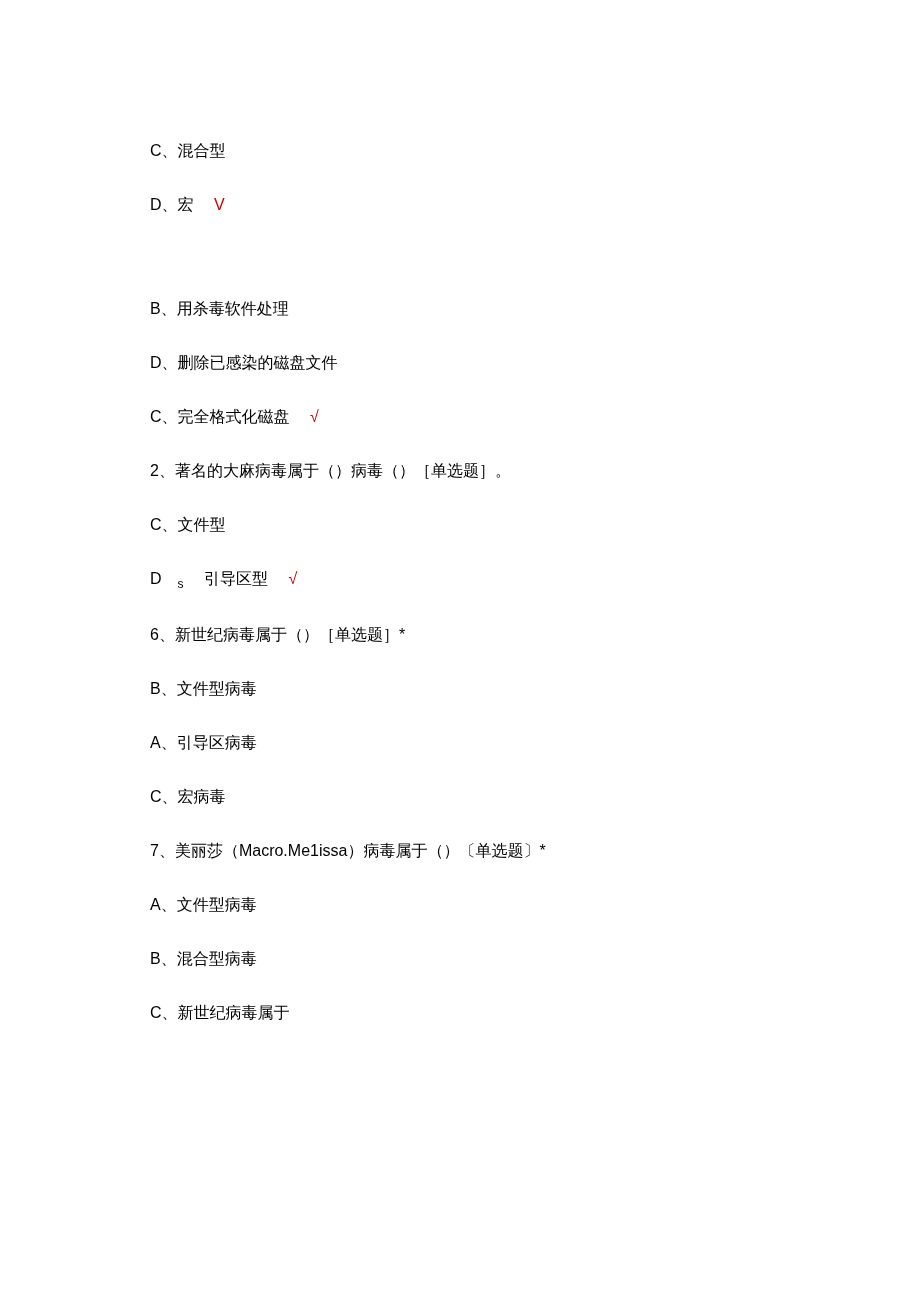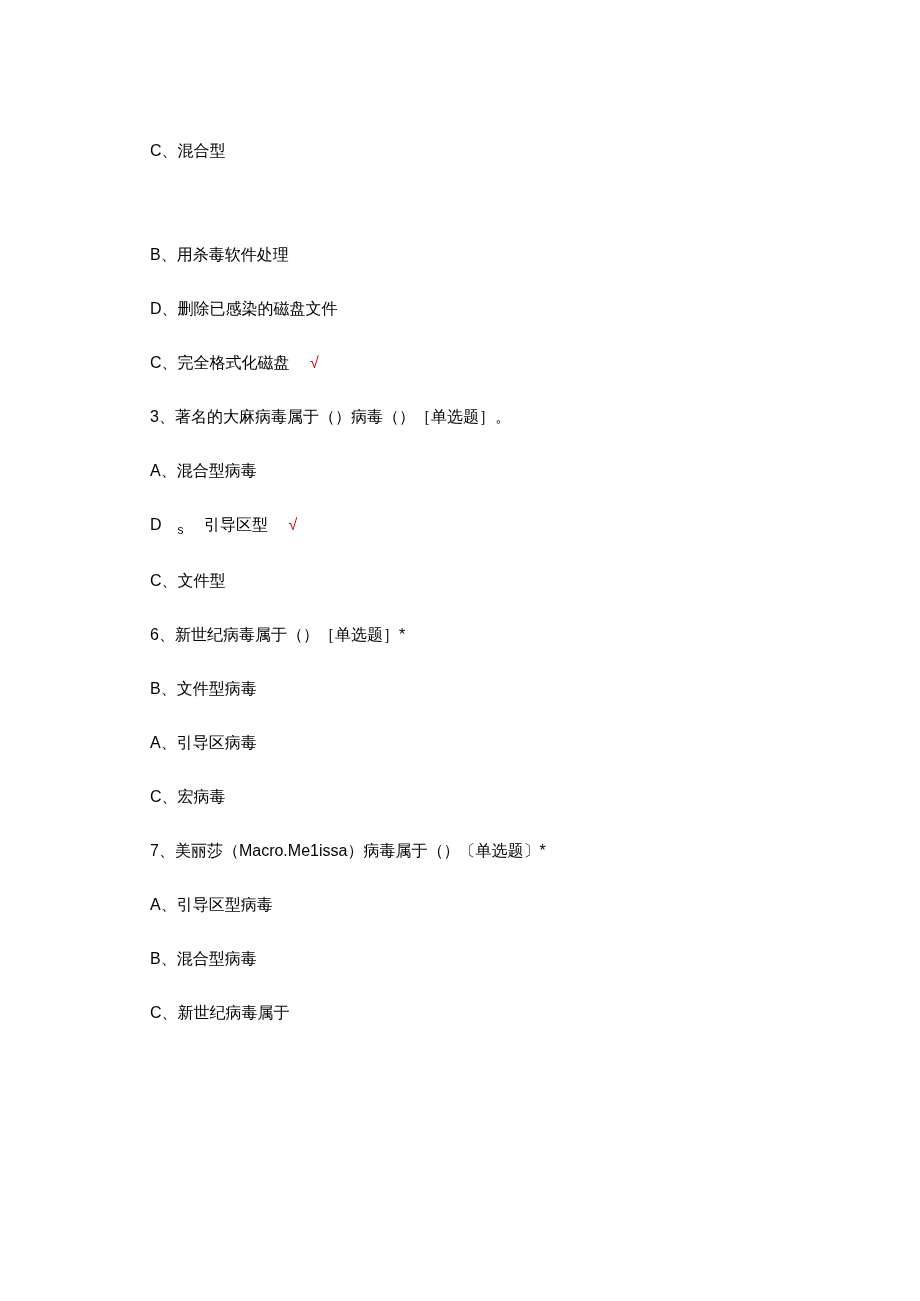--- a/index.html
+++ b/index.html
@@ -27,29 +27,29 @@
     .sub {
       font-size: 12px;
       vertical-align: sub;
     }
   </style>
 </head>
 <body>
 
 <div id="content">
     <div class="line"><span>C、混合型</span></div>
+    <div class="line"><span>D、宏</span><span class="check"> V</span></div>
     <div class="line" style="height: 20px;"></div>
     <div class="line"><span>B、用杀毒软件处理</span></div>
     <div class="line"><span>D、删除已感染的磁盘文件</span></div>
     <div class="line"><span>C、完全格式化磁盘</span><span class="check"> √</span></div>
-    <div class="line"><span>3、著名的大麻病毒属于（）病毒（）［单选题］。</span></div>
-    <div class="line"><span>A、混合型病毒</span></div>
+    <div class="line"><span>2、著名的大麻病毒属于（）病毒（）［单选题］。</span></div>
+    <div class="line"><span>C、文件型</span></div>
     <div class="line"><span>D</span><span class="sub">s</span><span> 引导区型</span><span class="check"> √</span></div>
-    <div class="line"><span>C、文件型</span></div>
     <div class="line"><span>6、新世纪病毒属于（）［单选题］*</span></div>
     <div class="line"><span>B、文件型病毒</span></div>
     <div class="line"><span>A、引导区病毒</span></div>
     <div class="line"><span>C、宏病毒</span></div>
     <div class="line"><span>7、美丽莎（Macro.Me1issa）病毒属于（）〔单选题〕*</span></div>
-    <div class="line"><span>A、引导区型病毒</span></div>
+    <div class="line"><span>A、文件型病毒</span></div>
     <div class="line"><span>B、混合型病毒</span></div>
     <div class="line"><span>C、新世纪病毒属于</span></div>
   </div>
 
 </body></html>

